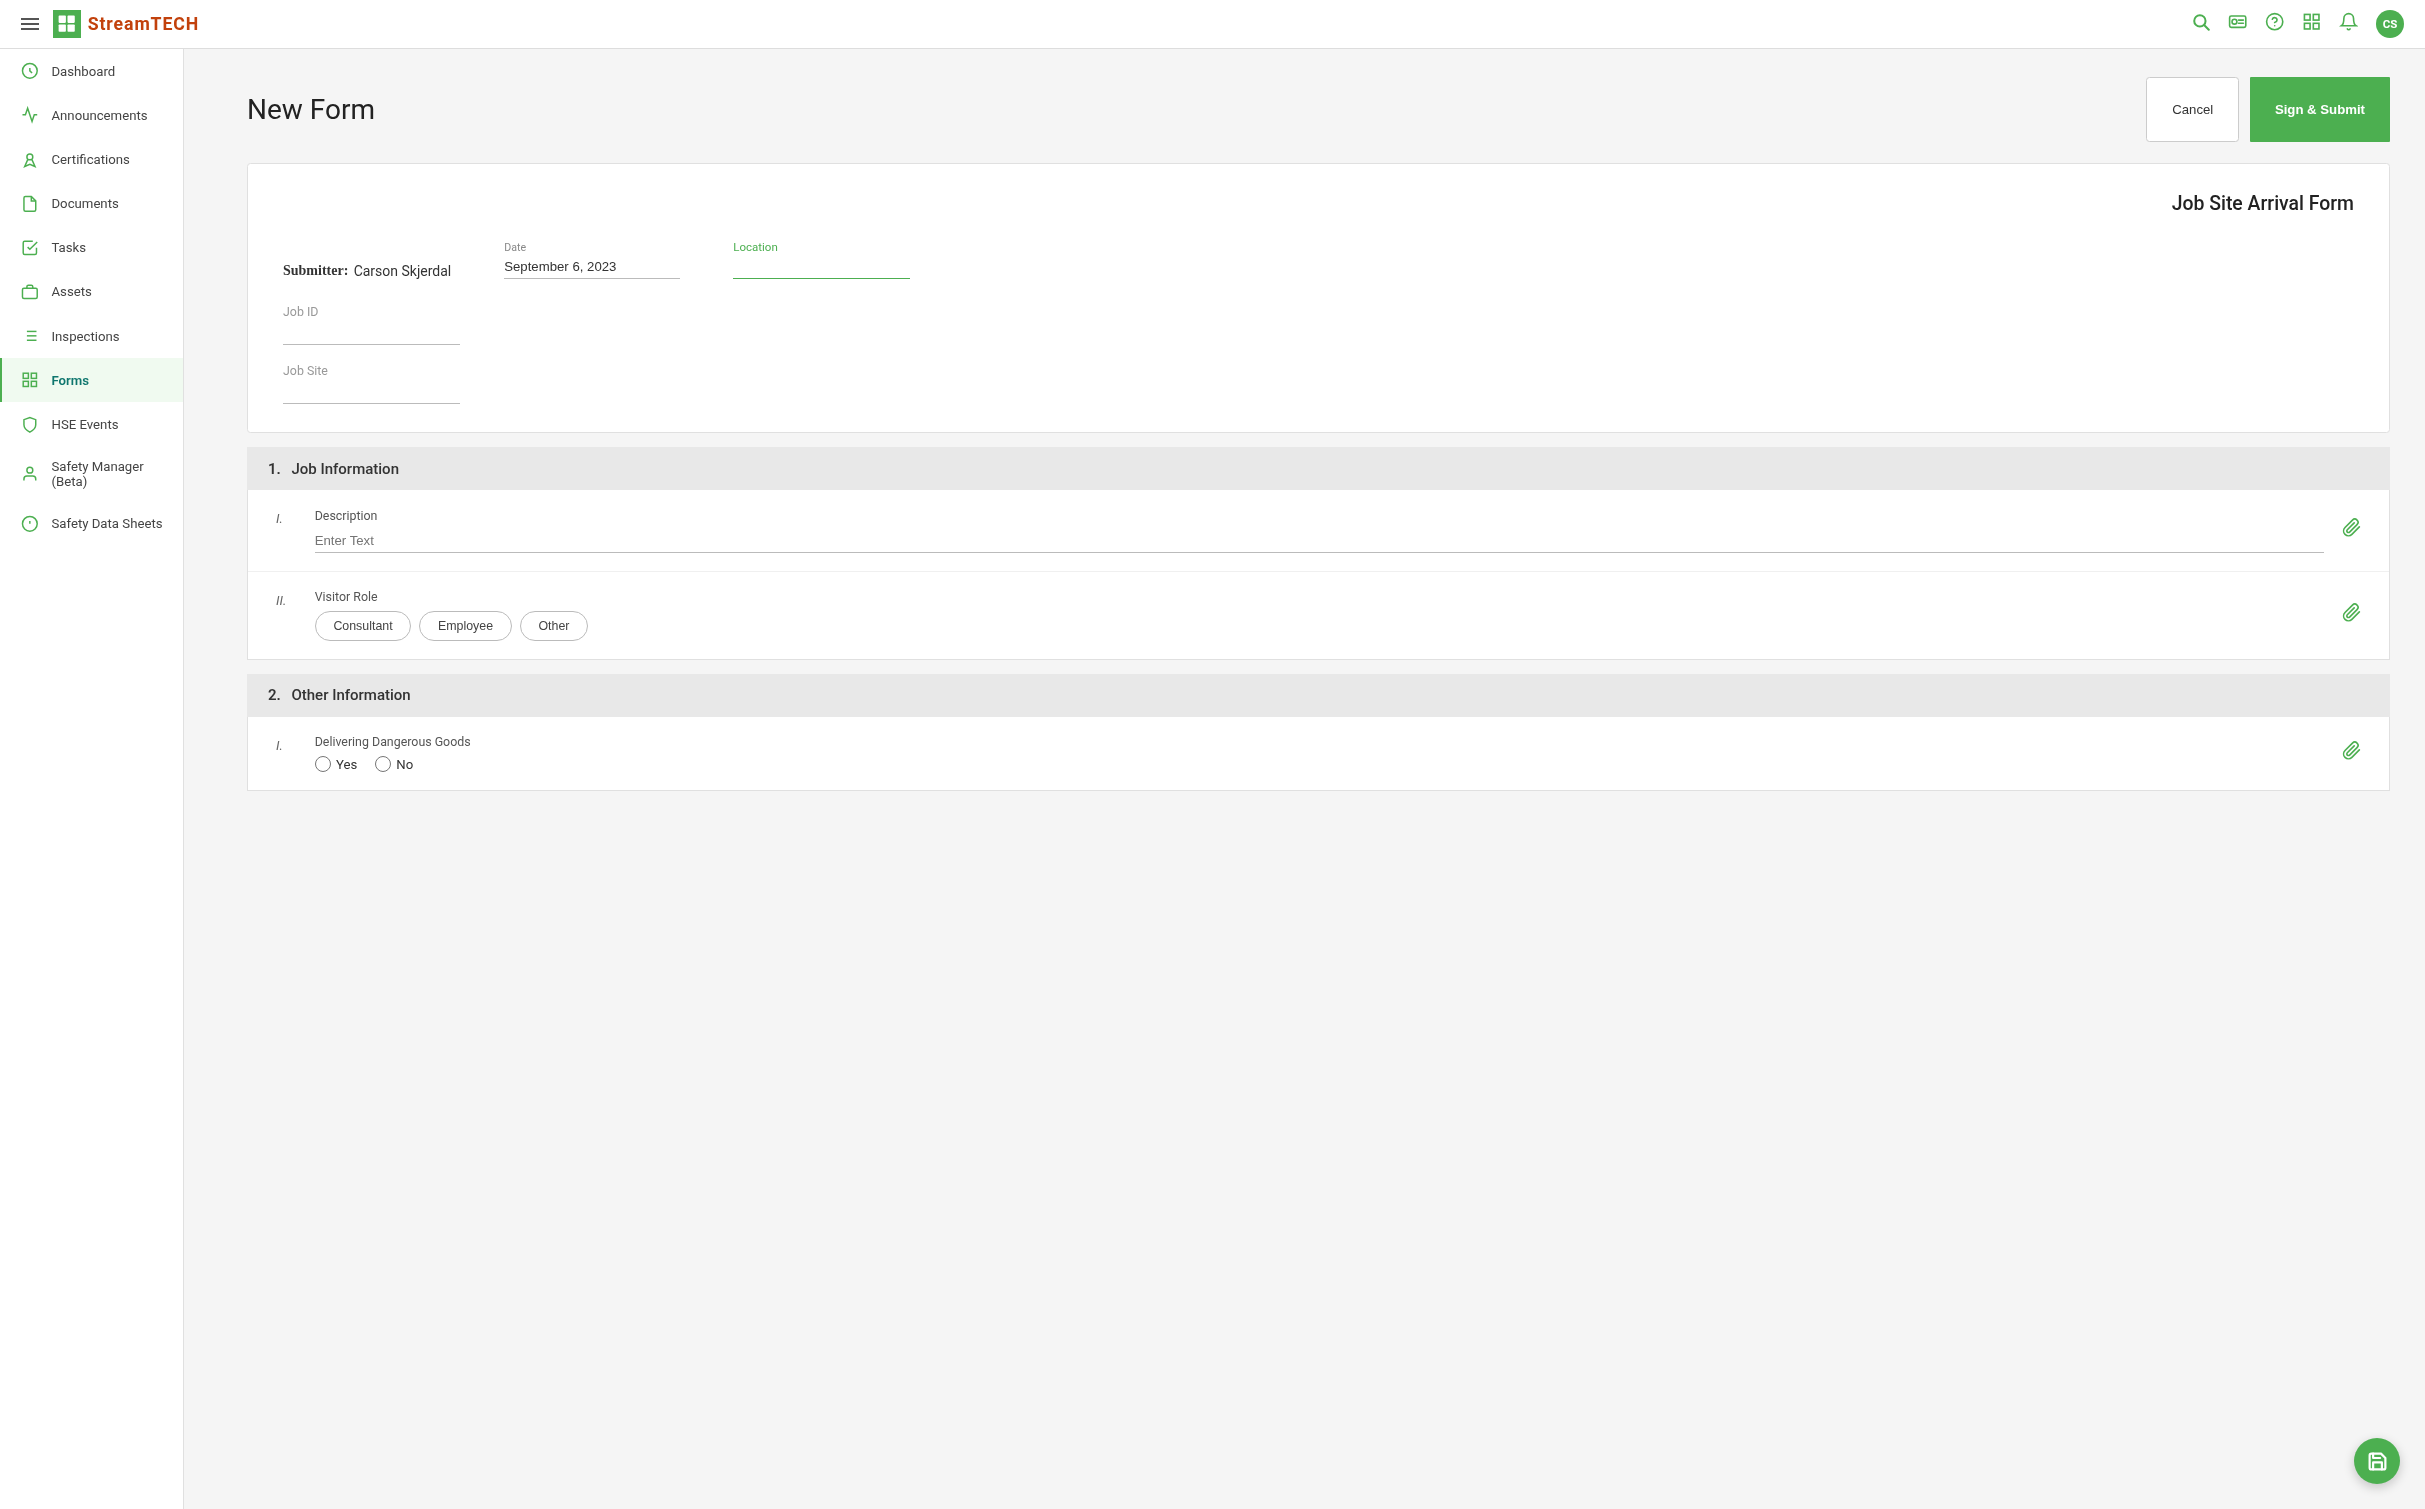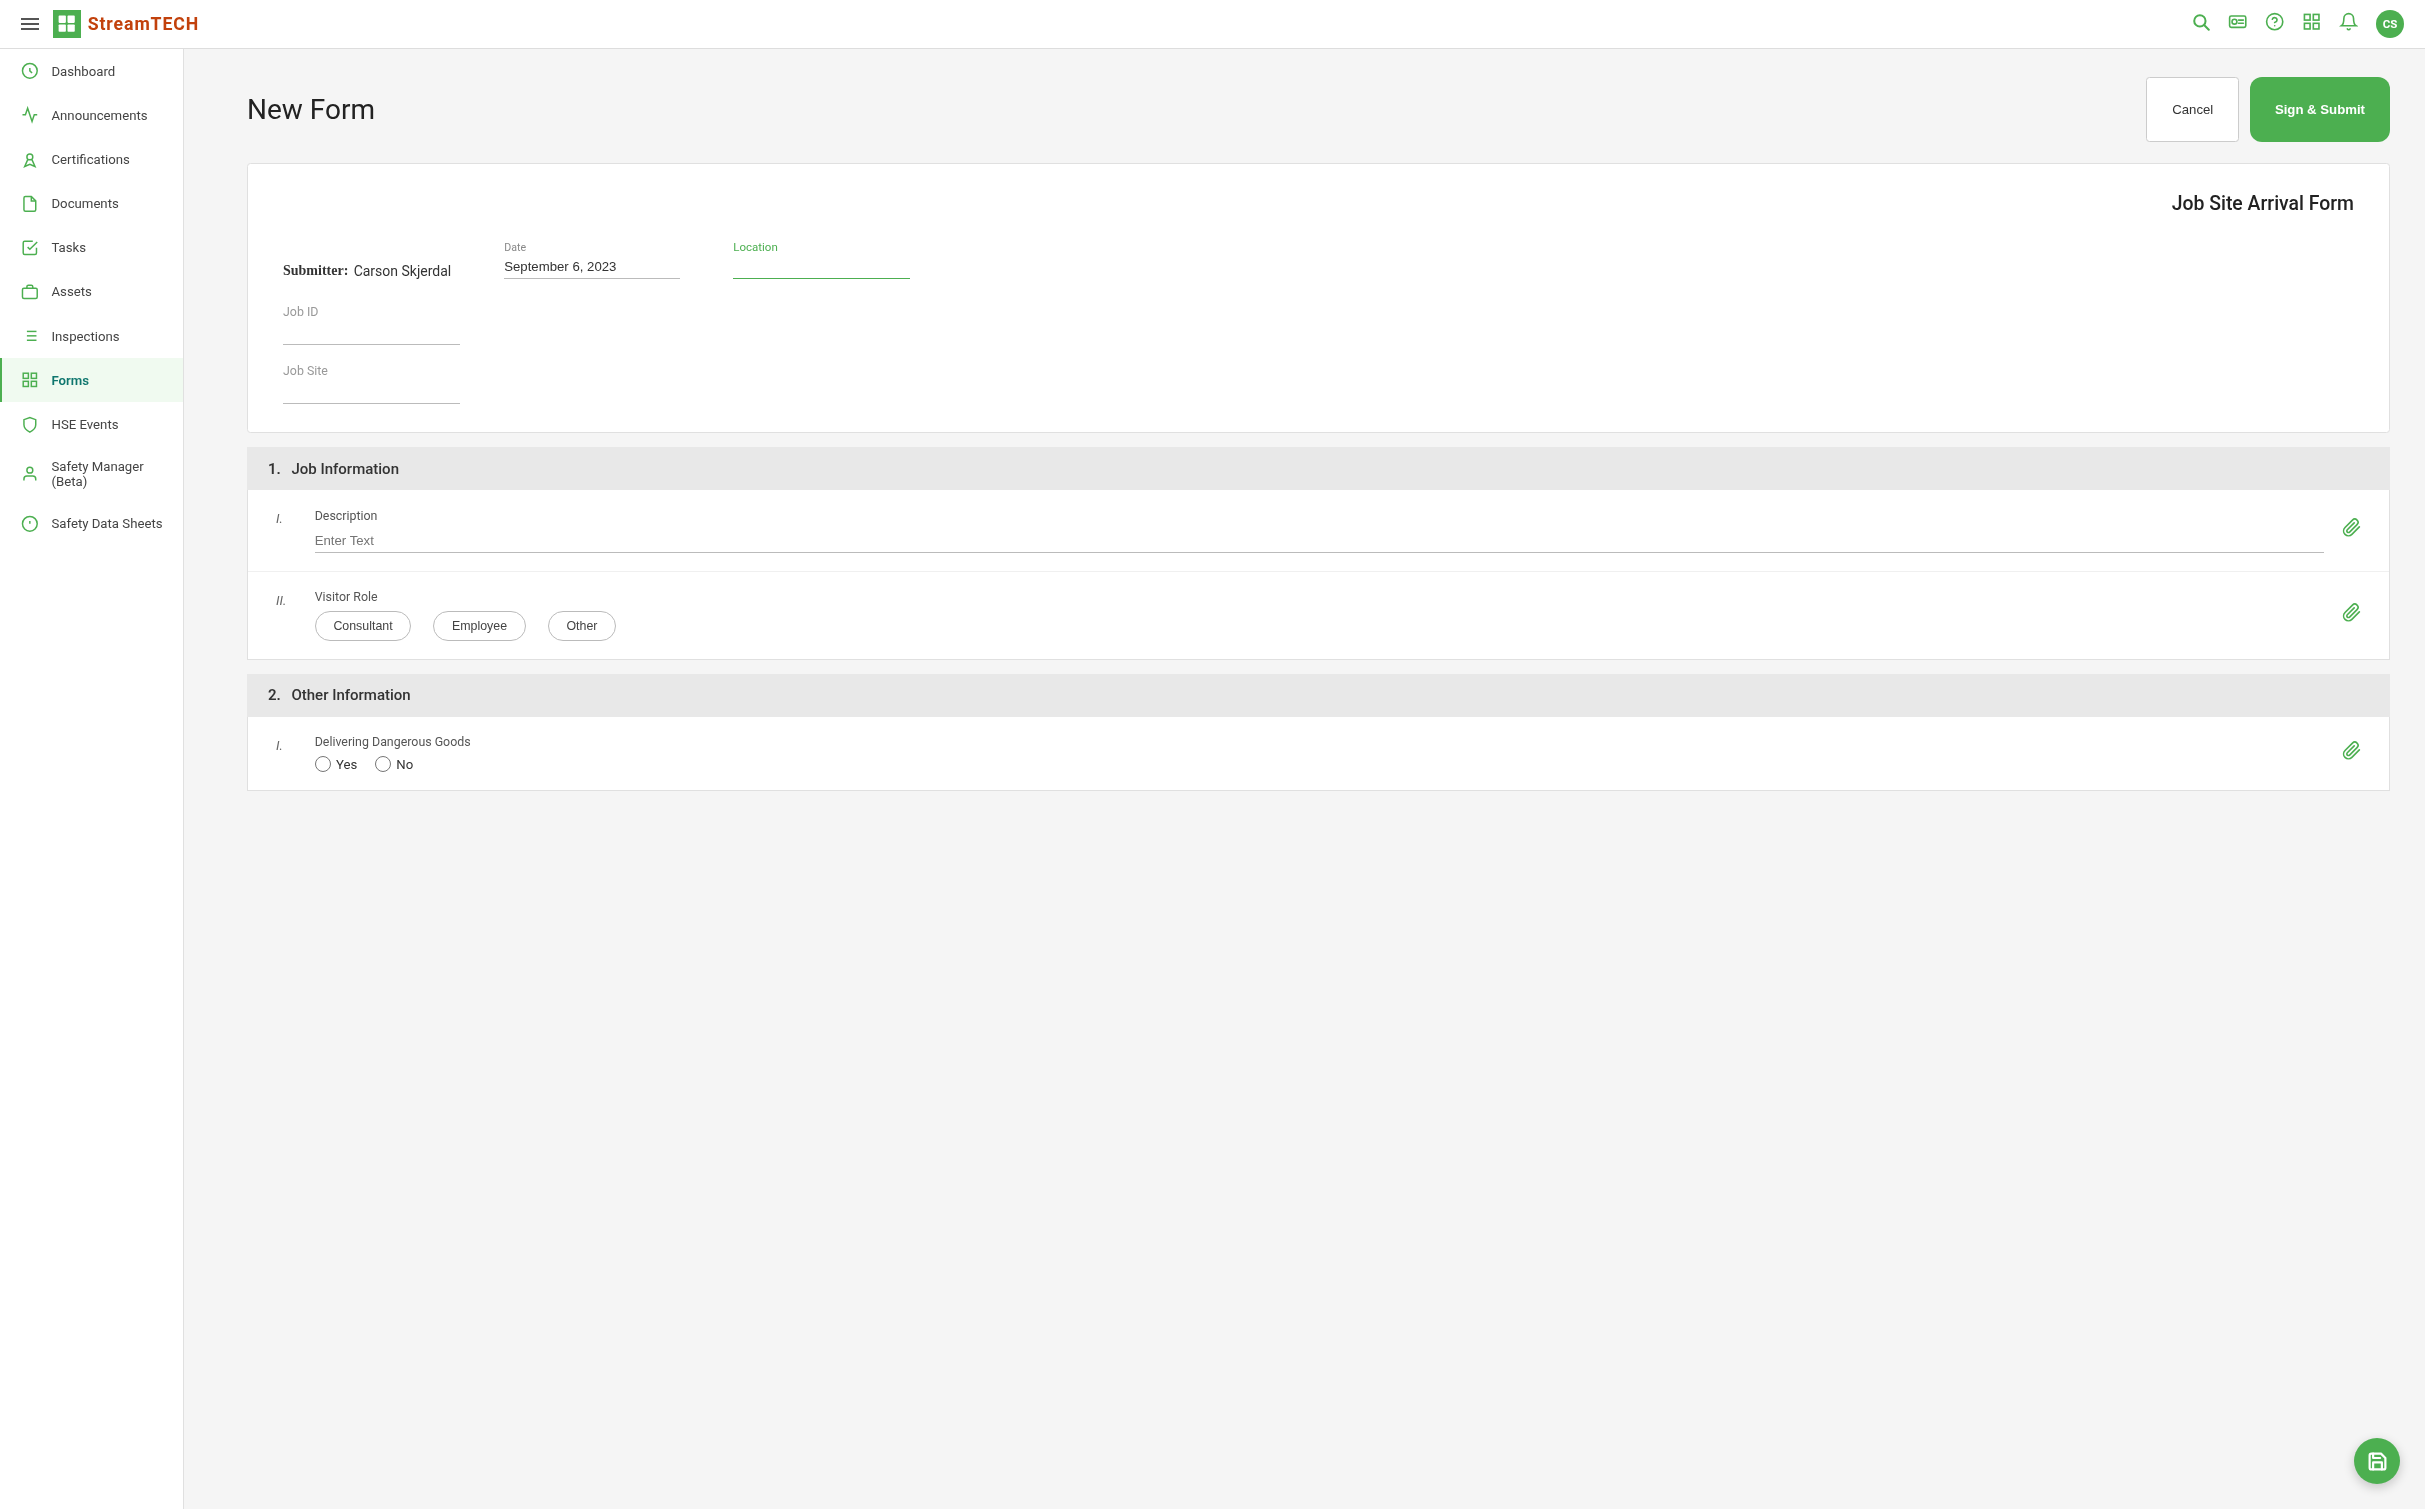--- a/index.html
+++ b/index.html
@@ -62,21 +62,21 @@
     
     .page-header { display: flex; align-items: center; justify-content: space-between; margin-bottom: 21px; }
     .page-title { font-size: 28px; font-weight: 400; color: #222; }
     .page-actions { display: flex; gap: 10.6px; }
     .btn-cancel {
       padding: 24px 25px; border: 0.9px solid #ccc; background: #fff;
       border-radius: 3.5px; font-size: 13.2px; cursor: pointer; color: #333;
     }
     .btn-submit {
       padding: 8.8px 25px; border: none; background: #4caf50;
-      border-radius: 12px; font-size: 13.2px; cursor: pointer; color: #fff; font-weight: 600;
+      border-radius: 1px; font-size: 13.2px; cursor: pointer; color: #fff; font-weight: 600;
     }
 
     
     .form-card {
       background: #fff;
       border: 0.9px solid #e0e0e0;
       border-radius: 3.5px;
       padding: 28px 35px;
       margin-bottom: 14px;
     }
@@ -134,21 +134,21 @@
     .item-content { flex: 1; }
     .item-label { font-size: 12.4px; color: #555; margin-bottom: 7px; }
     .item-input {
       width: 100%; border: none; border-bottom: 0.9px solid #bbb;
       font-size: 13.2px; padding: 3.5px 0; color: #999;
       background: transparent; outline: none;
     }
     .attachment-icon { color: #4caf50; font-size: 19.4px; align-self: center; }
 
     
-    .role-buttons { display: flex; gap: 22px; flex-wrap: wrap; }
+    .role-buttons { display: flex; gap: 8px; flex-wrap: wrap; }
     .role-btn {
       padding: 7px 17.7px; border: 0.9px solid #bbb; border-radius: 17.7px;
       background: #fff; font-size: 12.4px; cursor: pointer; color: #444;
     }
 
     
     .radio-group { display: flex; align-items: center; gap: 17.7px; margin-top: 3.5px; }
     .radio-label { display: flex; align-items: center; gap: 5.3px; font-size: 13.2px; cursor: pointer; }
     .radio-label input[type="radio"] { width: 16px; height: 16px; accent-color: #4caf50; cursor: pointer; }
 

